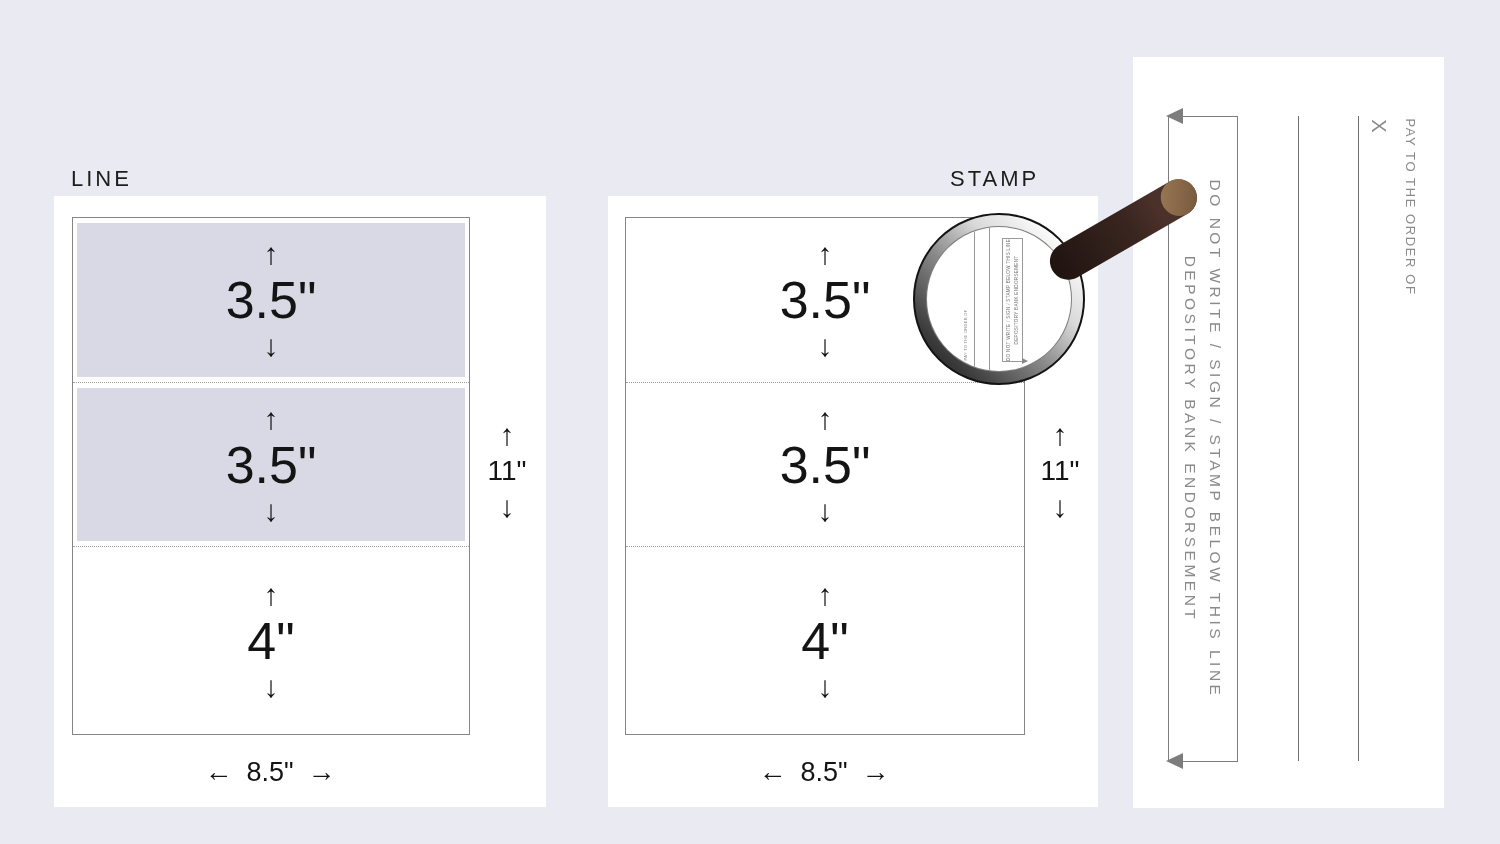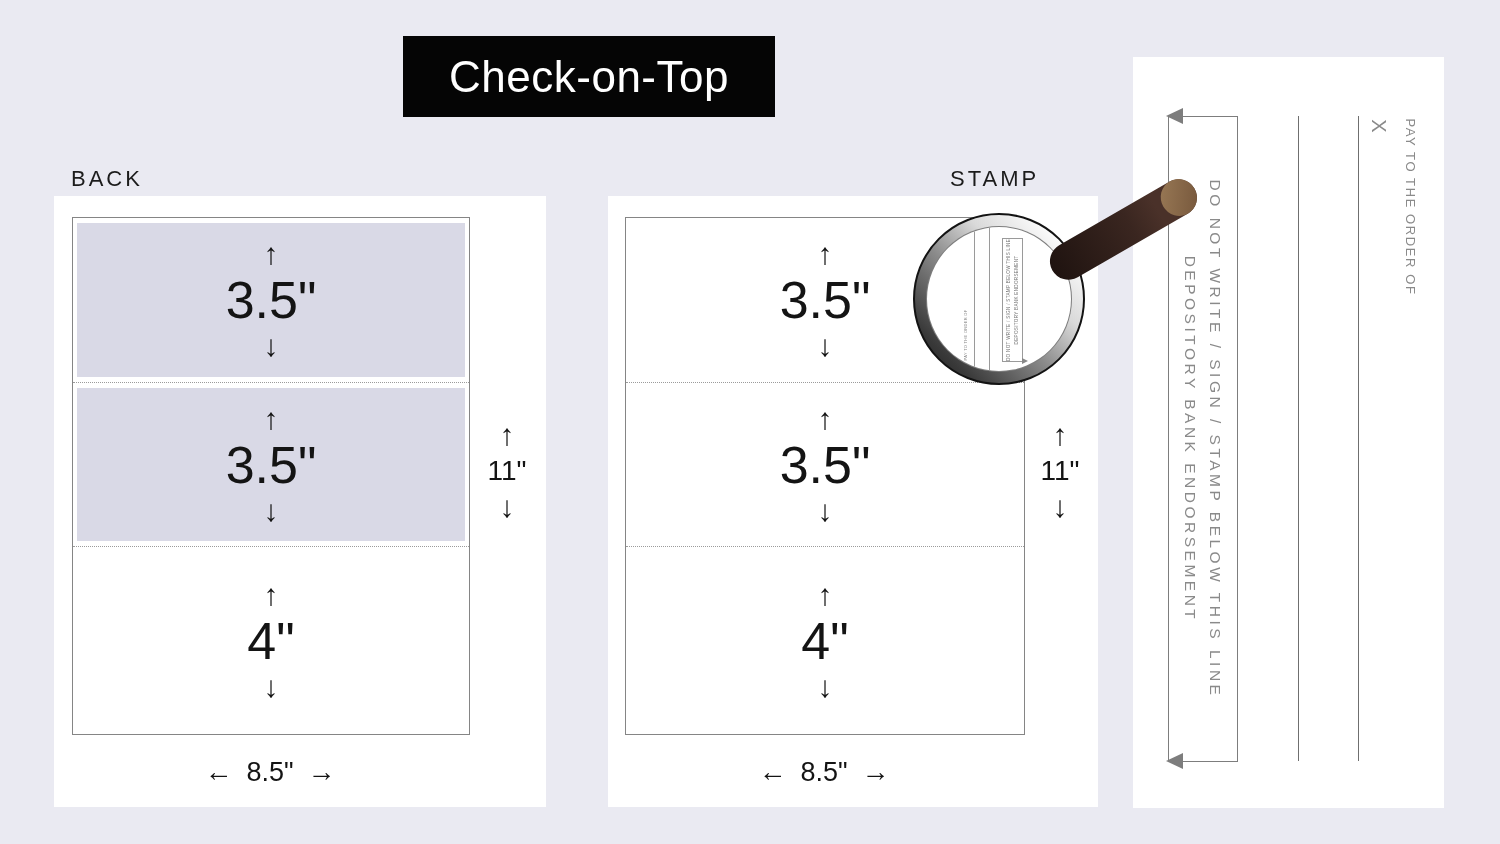--- a/index.html
+++ b/index.html
@@ -97,25 +97,22 @@
     border-radius:19px;transform:rotate(-30deg);transform-origin:18px 18.5px;z-index:22;
     background:linear-gradient(to right,#1f1310,#3a2620 55%,#4a3129 74%);}
   .handle-cap{position:absolute;right:0;top:0;width:36px;height:37px;border-radius:50%;
     background:linear-gradient(125deg,#9b7b57,#74553a);}
 </style>
 </head>
 <body>
 
 <div class="page">
 
-  <div class="title-banner">
-    <span>Check-on-Top</span>
-  </div>
-
-  <div class="panel-label front-lbl">BACK</div>
+
+  <div class="panel-label front-lbl">LINE</div>
   <div class="panel-label back-lbl">STAMP</div>
 
   <div class="panel front-panel">
     <div class="sheet">
       <div class="section sec-35">
         <div class="shade"></div>
         <div class="dim-col">
           <span class="arr">↑</span>
           <span class="dim-lg">3.5"</span>
           <span class="arr">↓</span>

